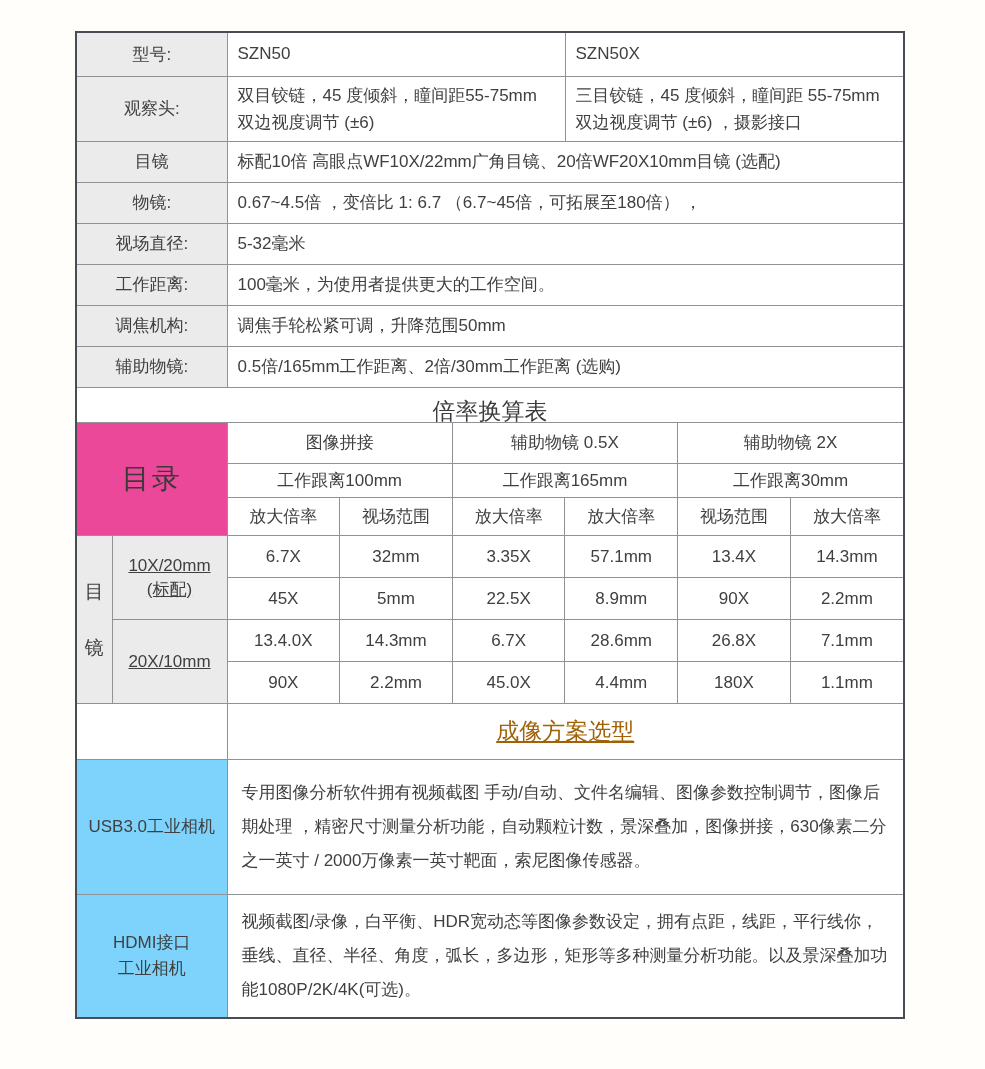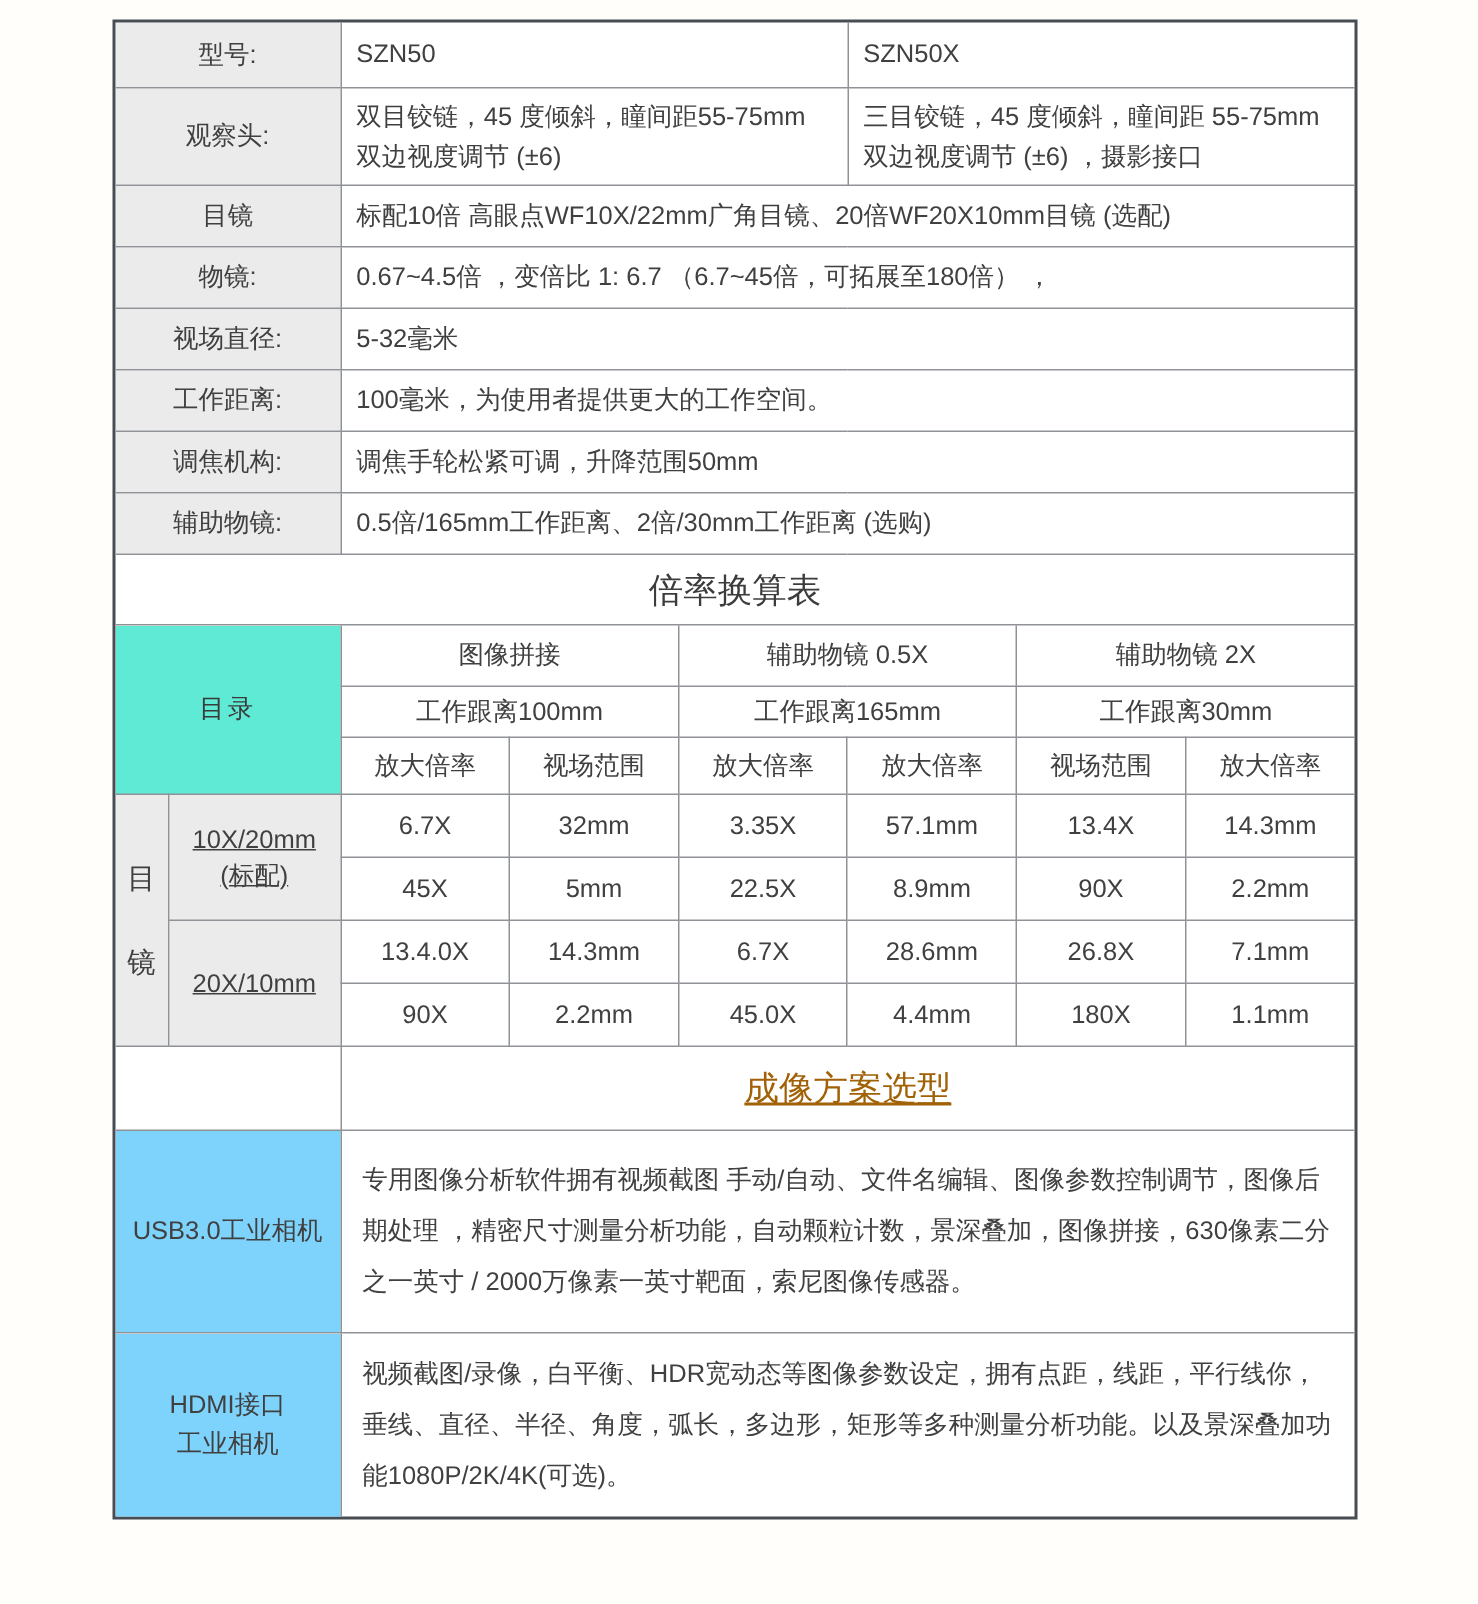--- a/index.html
+++ b/index.html
@@ -3,48 +3,48 @@
 <meta charset="utf-8">
 <style>
   * { box-sizing: border-box; margin: 0; padding: 0; }
   html,body { width: 985px; background: #fffefa; }
   body {
     height: 1069px; position: relative;
     font-family: "Liberation Sans", "DejaVu Sans", sans-serif;
     color: #404040;
   }
   .sheet {
-    position: absolute; left: 75px; top: 13px; width: 830px;
+    position: absolute; left: 75px; top: 31px; width: 830px;
     border: 2px solid #474d53; background: #ffffff;
   }
   table { border-collapse: collapse; table-layout: fixed; width: 100%; }
   td {
     border-right: 1px solid #8f9397; border-bottom: 1px solid #8f9397;
     font-size: 17px; vertical-align: middle; overflow: hidden;
   }
   td:last-child { border-right: none; }
   .lbl { background: #ebebeb; text-align: center; padding: 0 4px; }
   .val { text-align: left; padding: 0 10px; }
   .pre { white-space: pre-line; }
   
   .tA .r-model td { height: 43px; }
   .tA .r-head td { height: 65px; line-height: 27px; }
   .tA .r-simple td { height: 41px; }
   
   .title1 {
-    height: 47px; line-height: 46px; text-align: center;
+    height: 35px; line-height: 46px; text-align: center;
     font-size: 23px; border-bottom: 1px solid #8f9397; color: #3c3c3c;
   }
   
   .tB td { text-align: center; }
   .tB .rh1 td { height: 41px; }
   .tB .rh2 td { height: 34px; }
   .tB .rh3 td { height: 38px; }
   .tB .rd td { height: 42px; }
-  .cat { background: #5eead4; font-size: 17px; letter-spacing: 2px; color: #3a3a3a; }
+  .cat { background: #ec4899; font-size: 28px; letter-spacing: 2px; color: #3a3a3a; }
   .vert { background: #ebebeb; }
   .vert .vwrap { display: flex; flex-direction: column; align-items: center; gap: 30px; font-size: 19px; }
   .eyep { background: #ebebeb; line-height: 24px; text-decoration: underline; }
   
   .tC .r-title2 td { height: 55px; }
   .title2cell { text-align: center; font-size: 23px; color: #a16207; text-decoration: underline; }
   .tC .r-usb td { height: 135px; }
   .tC .r-hdmi td { height: 119px; }
   .cam-lbl { text-align: center; background: #7dd3fc; line-height: 26px; }
   .desc { padding: 10px 14px; line-height: 34px; text-align: left; }

